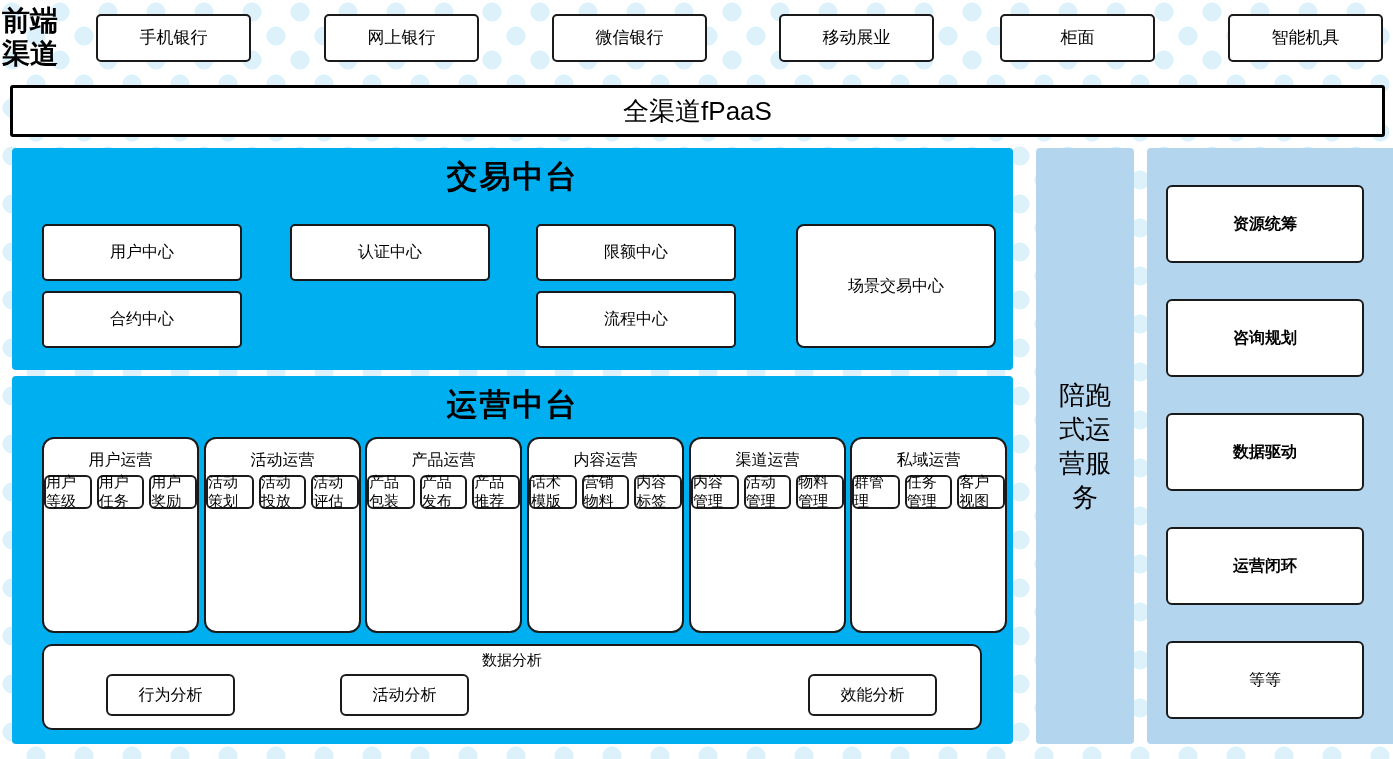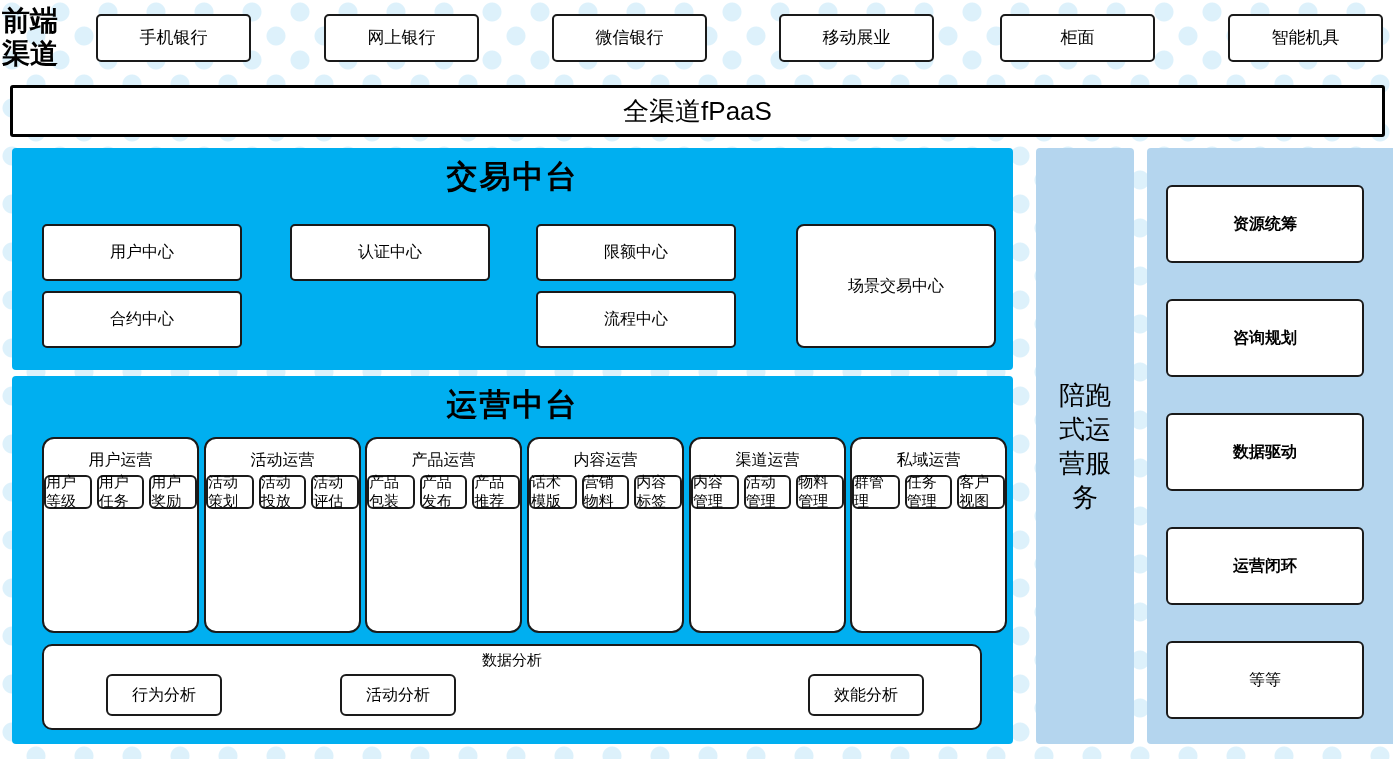--- a/index.html
+++ b/index.html
@@ -139,21 +139,21 @@
     height: 20px;
     line-height: 20px;
   }
   .da-items {
     position: relative;
     height: 50px;
   }
   .da-item {
     position: absolute;
     top: 4px;
-    width: 116px; height: 42px;
+    width: 129px; height: 42px;
     border: 2.5px solid #1a1a1a;
     border-radius: 6px;
     background: #fff;
     display: flex; align-items: center; justify-content: center;
     font-size: 16px; color: #000;
   }
 
   
   .lightblue {
     position: absolute;

